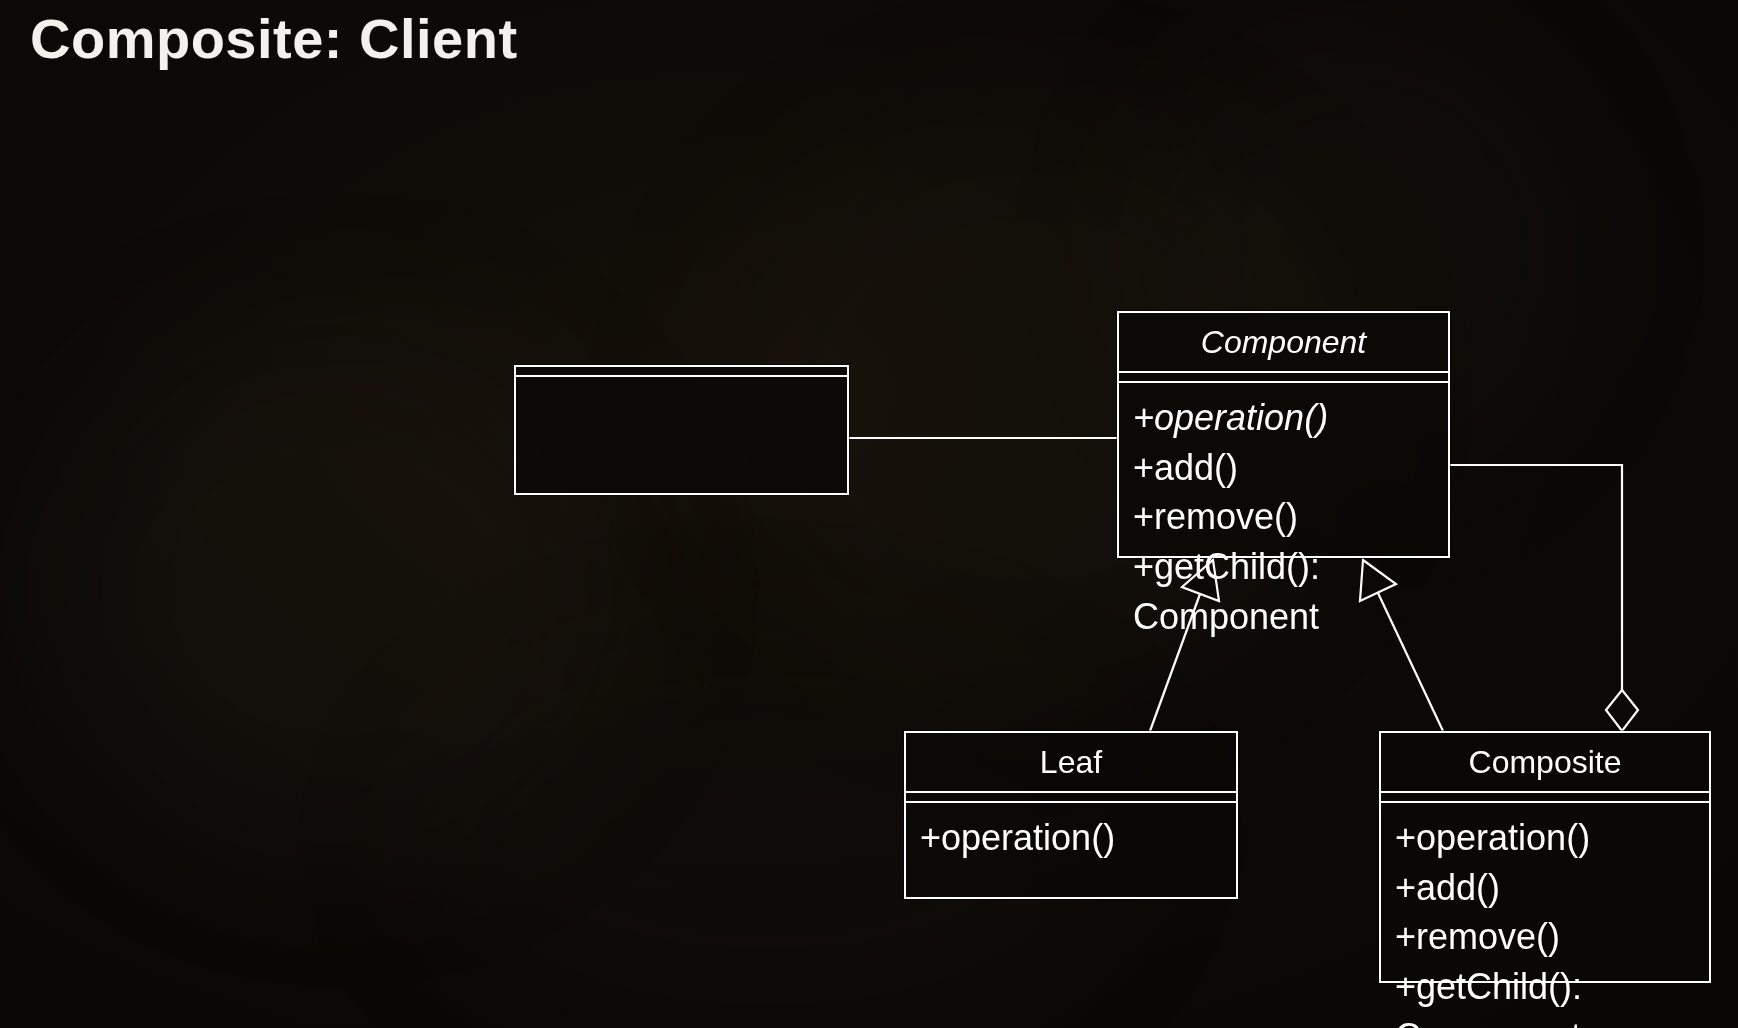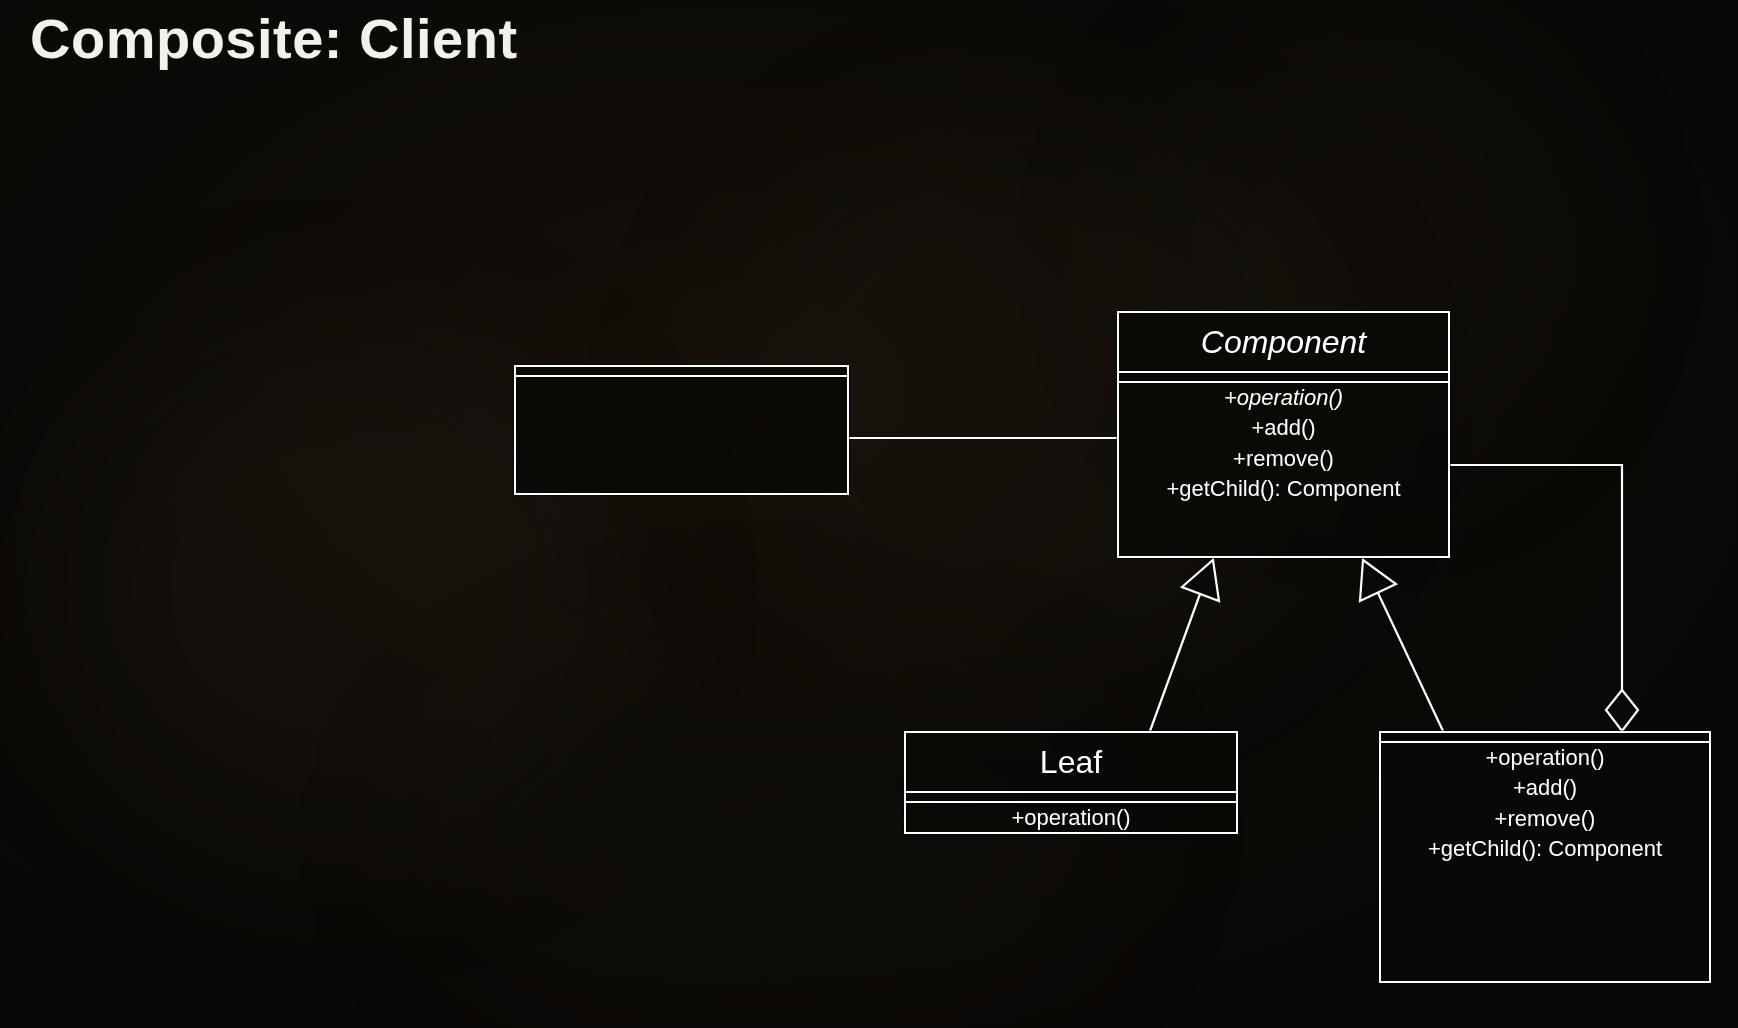--- a/index.html
+++ b/index.html
@@ -61,32 +61,31 @@
     font-weight: 400;
     padding: 11px 0 10px;
     border-bottom: 2px solid #ffffff;
     color: #ffffff;
   }
   .uml-attrs {
     height: 10px;
     border-bottom: 2px solid #ffffff;
   }
   .uml-methods {
-    padding: 0 14px 6px;
-    font-size: 22px;
+    padding: 10px 14px 6px;
+    font-size: 36px;
     line-height: 1.38;
     color: #ffffff;
-    text-align: center;
   }
   .abstract { font-style: italic; }
 
   
   .client    { left: 514px;  top: 365px; width: 335px; height: 130px; }
   .component { left: 1117px; top: 311px; width: 333px; height: 247px; }
-  .leaf      { left: 904px;  top: 731px; width: 334px; height: 103px; }
+  .leaf      { left: 904px;  top: 731px; width: 334px; height: 168px; }
   .composite { left: 1379px; top: 731px; width: 332px; height: 252px; }
 </style>
 </head>
 <body>
 
 <div class="bg-blob blob-1"></div>
 <div class="bg-blob blob-2"></div>
 <div class="bg-blob blob-3"></div>
 <div class="bg-blob blob-4"></div>
 
@@ -124,20 +123,21 @@
 
 <div class="uml-class leaf">
   <div class="uml-name">Leaf</div>
   <div class="uml-attrs"></div>
   <div class="uml-methods">
     <div>+operation()</div>
   </div>
 </div>
 
 <div class="uml-class composite">
+  <div class="uml-name">Composite</div>
   <div class="uml-attrs"></div>
   <div class="uml-methods">
     <div>+operation()</div>
     <div>+add()</div>
     <div>+remove()</div>
     <div>+getChild(): Component</div>
   </div>
 </div>
 
 </body></html>

